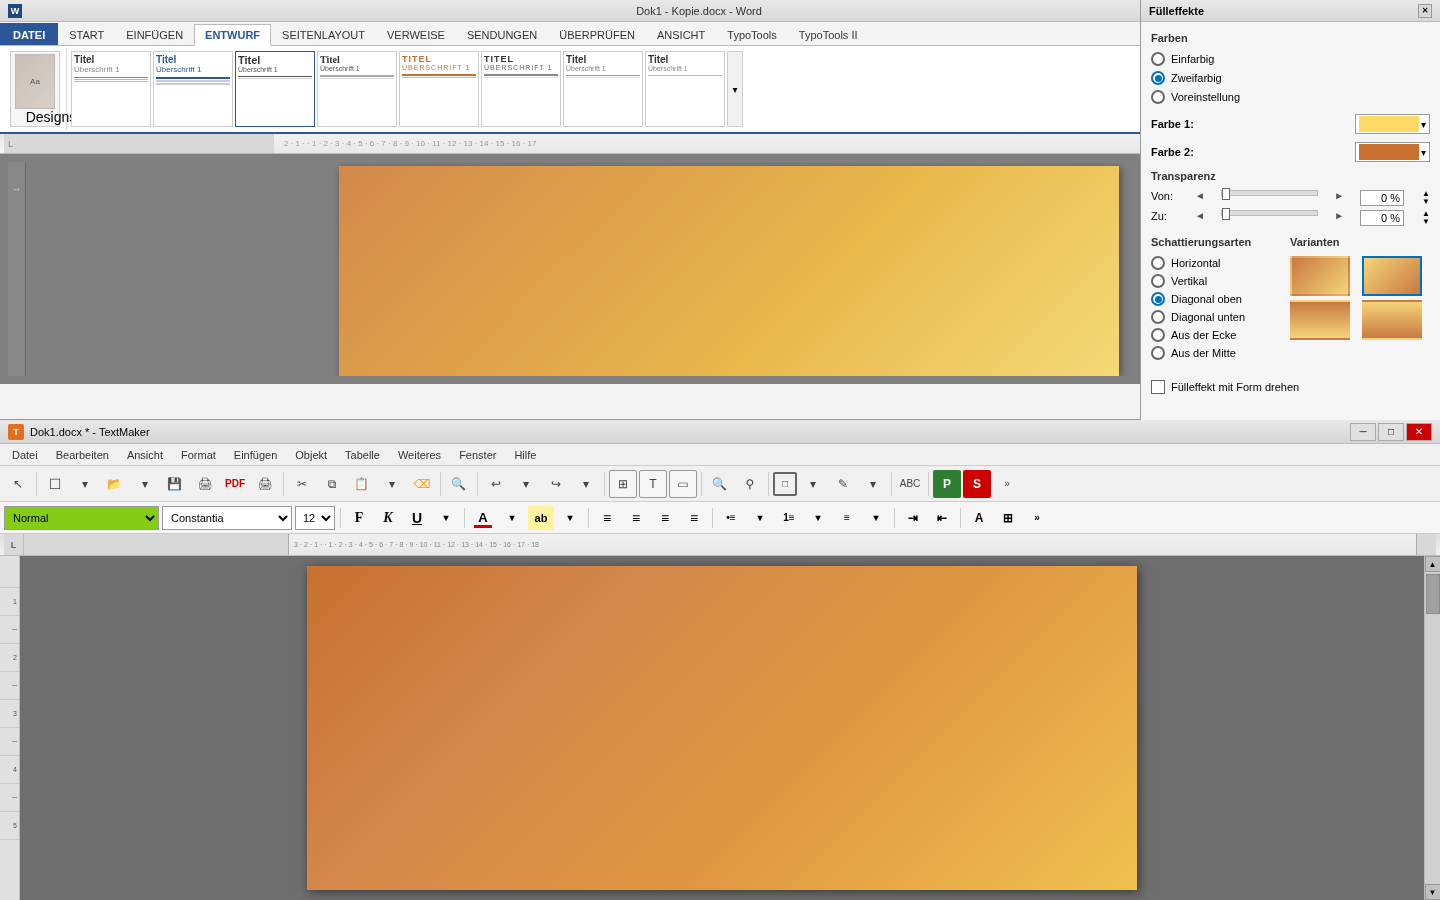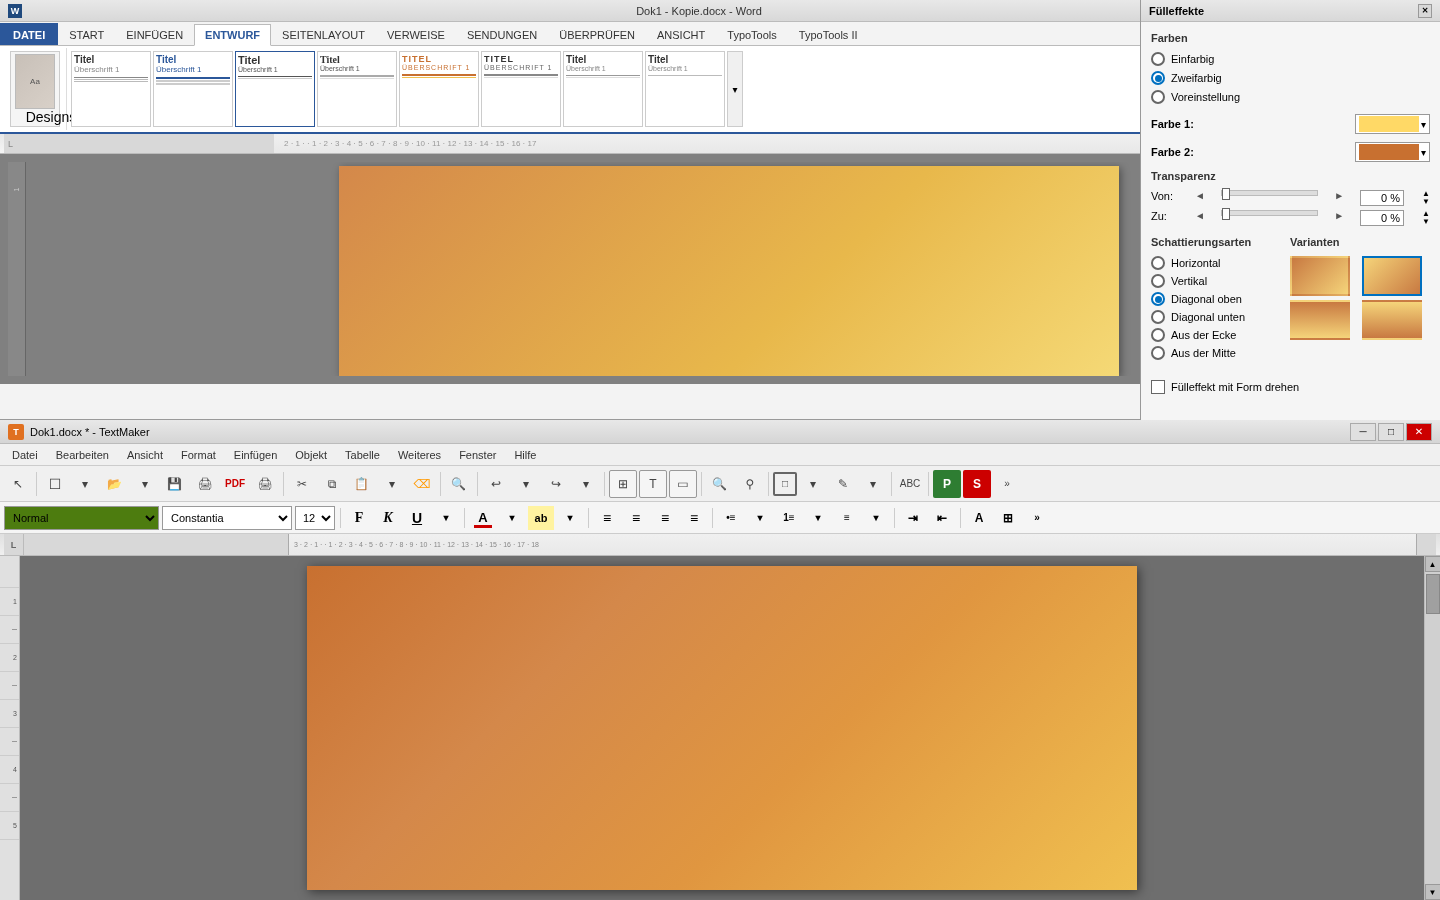--- a/index.html
+++ b/index.html
@@ -405,21 +405,21 @@
     
     .format-bar {
       height: 32px; background: #f5f5f5;
       border-bottom: 1px solid #ccc;
       display: flex; align-items: center;
       padding: 0 4px; gap: 3px;
       overflow: hidden;
     }
     .style-select {
       width: 155px; height: 24px;
-      border: 1px solid #999; background: #4d7c0f;
+      border: 1px solid #999; background: #84cc16;
       font-size: 11px; padding: 0 4px;
     }
     .font-select {
       width: 130px; height: 24px;
       border: 1px solid #999; background: #fff;
       font-size: 11px; padding: 0 4px;
     }
     .size-select {
       width: 40px; height: 24px;
       border: 1px solid #999; background: #fff;

